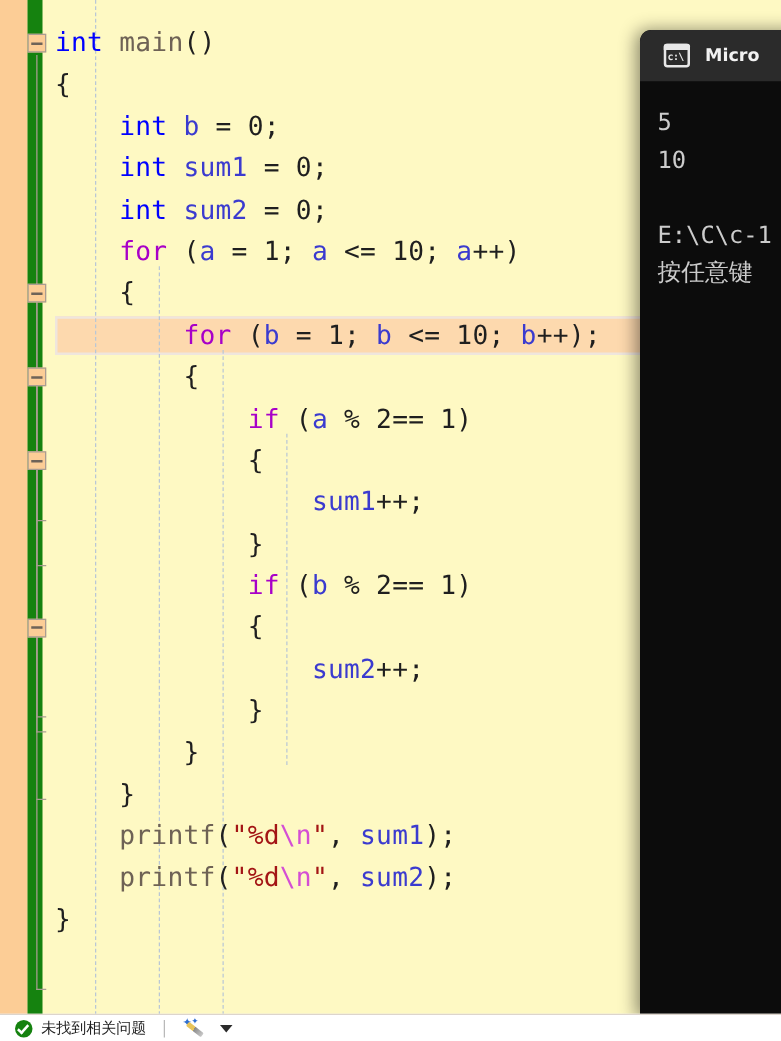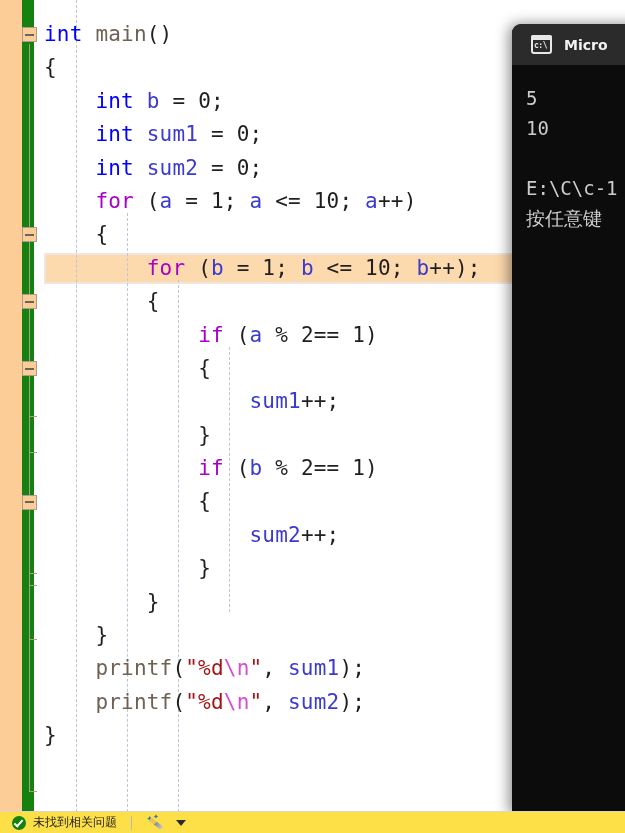--- a/index.html
+++ b/index.html
@@ -20,21 +20,21 @@
     position: absolute;
     inset: 0;
     background: #fccd96;
     overflow: hidden;
   }
 
   #editor-area {
     position: absolute;
     left: 0; top: 0; right: 0;
     bottom: 21px;
-    background: #ffffff;
+    background: #fef9c3;
     overflow: hidden;
   }
 
   
   .selection-margin {
     position: absolute;
     left: 0; top: 0; bottom: 0;
     width: 22px;
     background: #fccd96;
   }
@@ -201,21 +201,21 @@
     color: #cccccc;
     white-space: pre;
   }
   #console-body .blank { height: 30px; }
 
   
   #statusbar {
     position: absolute;
     left: 0; right: 0; bottom: 0;
     height: 21px;
-    background: #fde047;
+    background: #ffffff;
     border-top: 1px solid #ddd5cc;
     display: flex;
     align-items: center;
     font-family: "DejaVu Sans", sans-serif;
     font-size: 12px;
     color: #1f1f1f;
     z-index: 25;
     overflow: hidden;
   }
   .sb-check {

